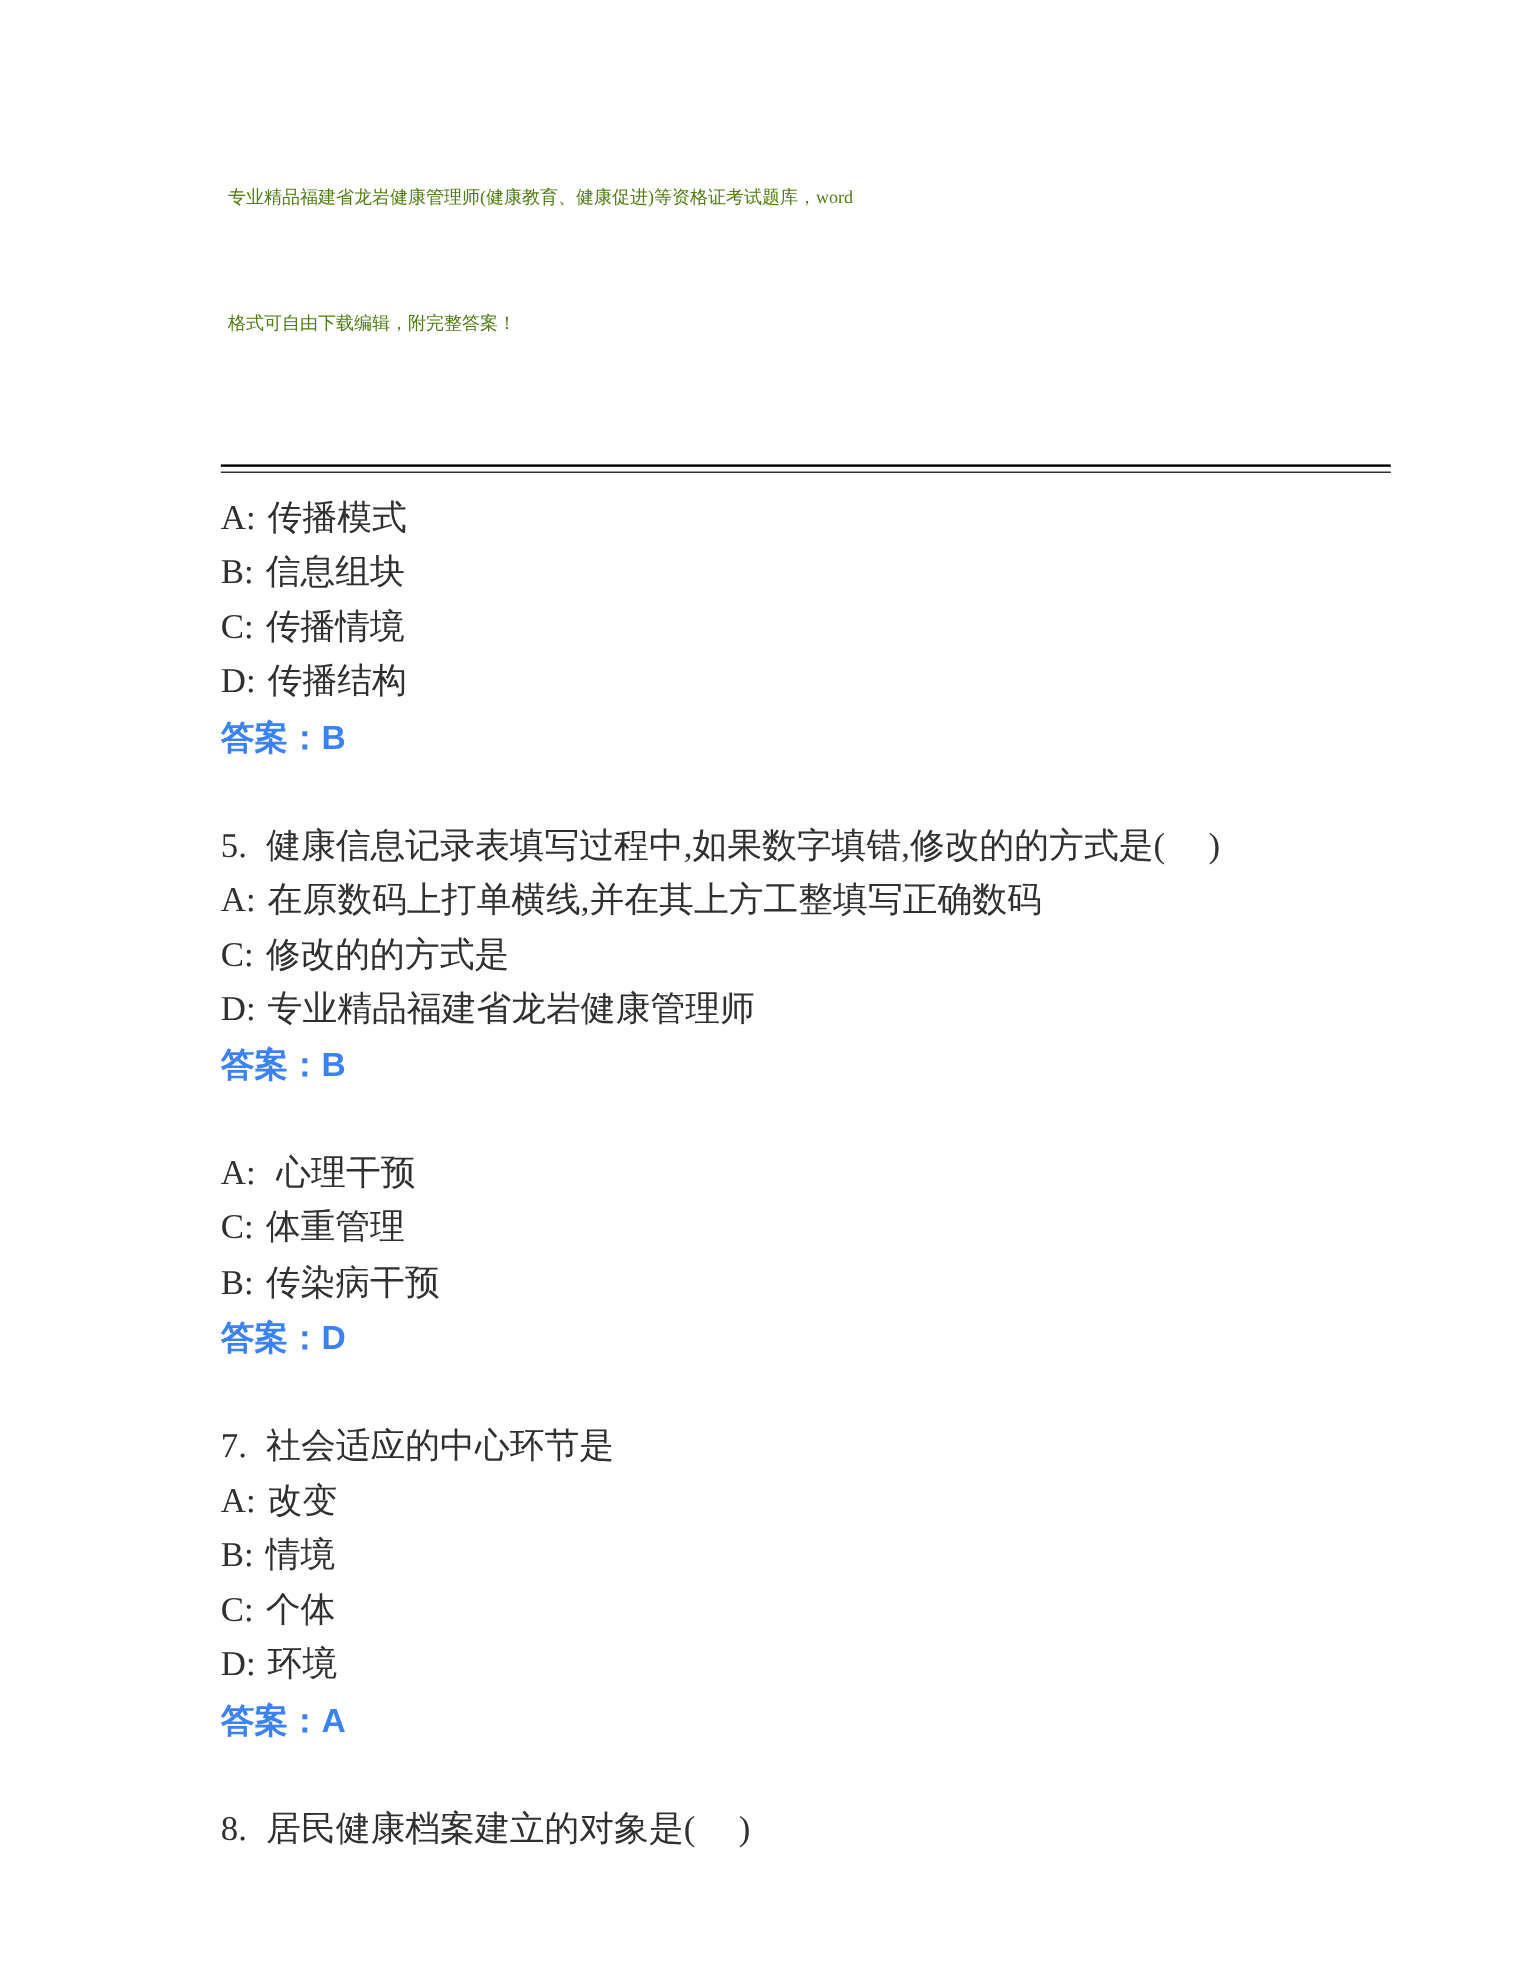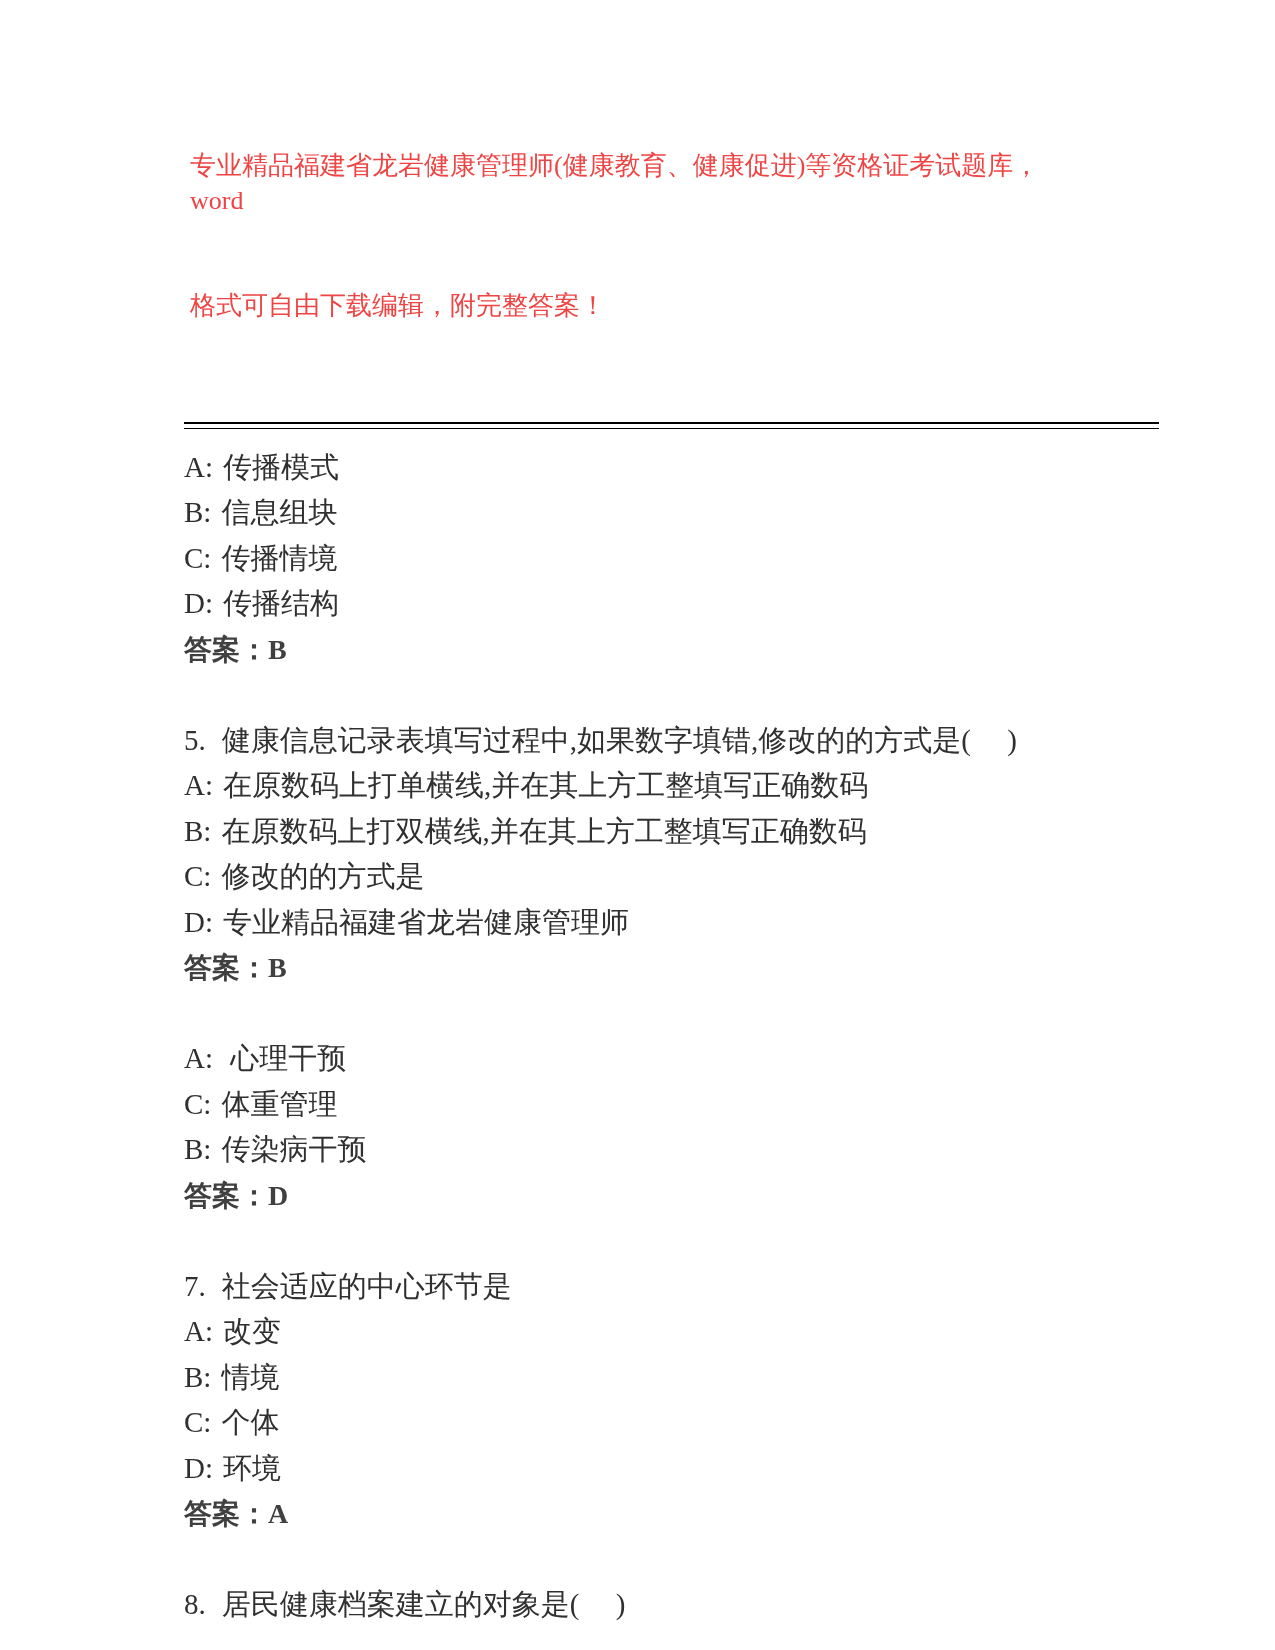--- a/index.html
+++ b/index.html
@@ -8,23 +8,23 @@
     width: 1275px;
     height: 1650px;
     background: #ffffff;
     overflow: hidden;
     font-family: "Liberation Serif", serif;
     color: #2b2b2b;
   }
   .header {
     margin: 78px 0 0 190px;
     width: 880px;
-    font-size: 26px;
+    font-size: 15px;
     line-height: 35px;
-    color: #ef4444;
+    color: #4d7c0f;
     white-space: pre-wrap;
   }
   .separator {
     margin: 29px 0 0 184px;
     width: 975px;
     height: 3.5px;
     border-top: 2.5px solid #000000;
     border-bottom: 1.5px solid #000000;
   }
   .content {
@@ -35,24 +35,24 @@
   .line {
     height: 45.5px;
     line-height: 45.5px;
     white-space: pre;
     color: #303030;
   }
   .gap { height: 45.5px; }
   .q-number { display: inline-block; margin-right: 16px; }
   .opt-label { display: inline-block; margin-right: 10px; }
   .answer {
-    font-family: Liberation Serif, serif;
+    font-family: Liberation Sans, sans-serif;
     font-weight: 700;
     font-size: 28px;
-    color: #404040;
+    color: #3b82f6;
   }
 </style>
 </head>
 <body>
 
 <div class="page">
 
   <div class="header">
     <div class="h-line">专业精品福建省龙岩健康管理师(健康教育、健康促进)等资格证考试题库，word</div>
     <div class="h-line">格式可自由下载编辑，附完整答案！</div>
@@ -68,21 +68,20 @@
       <div class="line option"><span class="opt-label">C:</span><span class="opt-text">传播情境</span></div>
       <div class="line option"><span class="opt-label">D:</span><span class="opt-text">传播结构</span></div>
       <div class="line answer"><span>答案：</span><span>B</span></div>
     </div>
 
     <div class="gap"></div>
 
     <div class="qblock">
       <div class="line stem"><span class="q-number">5.</span><span>健康信息记录表填写过程中,如果数字填错,修改的的方式是(　 )</span></div>
       <div class="line option"><span class="opt-label">A:</span><span class="opt-text">在原数码上打单横线,并在其上方工整填写正确数码</span></div>
-      <div class="line option"><span class="opt-label">B:</span><span class="opt-text">在原数码上打双横线,并在其上方工整填写正确数码</span></div>
       <div class="line option"><span class="opt-label">C:</span><span class="opt-text">修改的的方式是</span></div>
       <div class="line option"><span class="opt-label">D:</span><span class="opt-text">专业精品福建省龙岩健康管理师</span></div>
       <div class="line answer"><span>答案：</span><span>B</span></div>
     </div>
 
     <div class="gap"></div>
 
     <div class="qblock">
       <div class="line option"><span class="opt-label">A:</span><span class="opt-text"> 心理干预</span></div>
       <div class="line option"><span class="opt-label">C:</span><span class="opt-text">体重管理</span></div>

